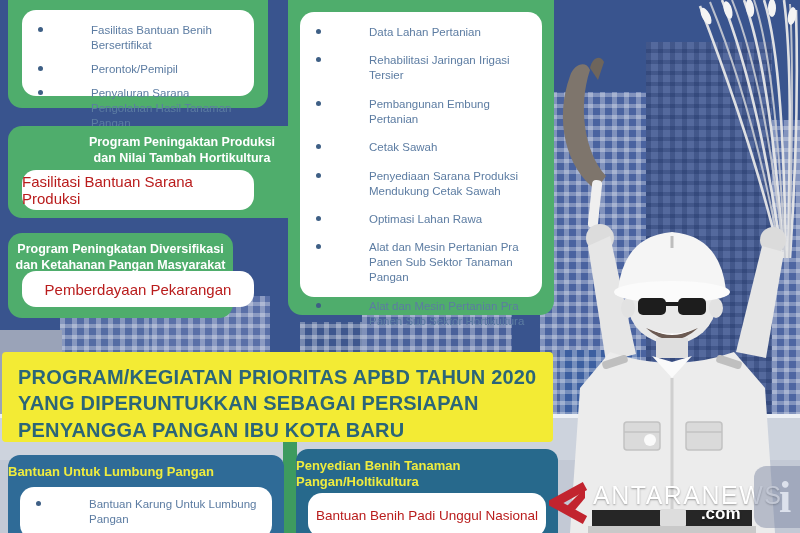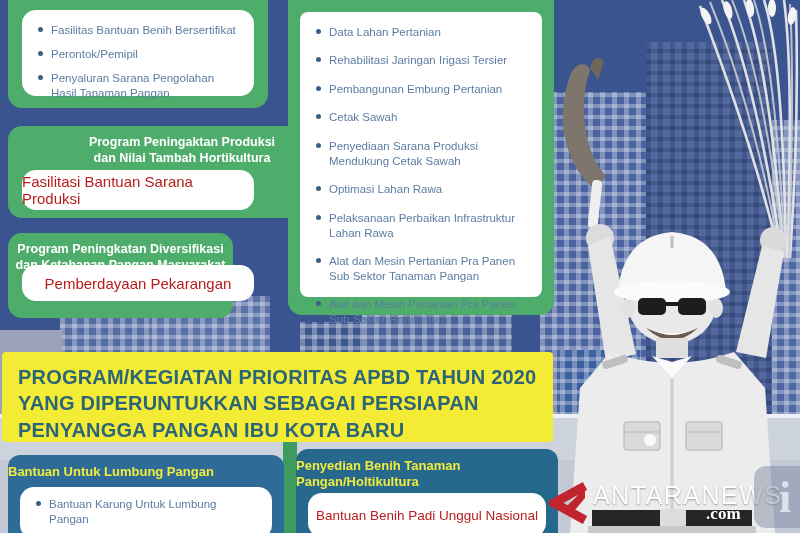--- a/index.html
+++ b/index.html
@@ -21,21 +21,21 @@
 
   
   .gpanel{position:absolute;background:#4FAD6C;border-radius:14px;}
   .gpanel .ptitle{color:#fff;font-weight:bold;font-size:12.5px;line-height:1.28;
         text-align:center;white-space:pre-line;padding-top:8px;}
   .whitebox{position:absolute;background:#fff;border-radius:14px;}
   .centered-item{display:flex;align-items:center;justify-content:center;height:100%;
         color:#b91c1c;font-size:15px;}
   .bullet-list{padding:13px 14px 8px 16px;display:flex;flex-direction:column;}
   .bullet-row{display:flex;align-items:flex-start;color:#5C7CA2;font-size:11.5px;
-        line-height:1.3;margin-bottom:9px;}
+        line-height:1.3;margin-bottom:9px;gap:40px;}
   .bullet-row .dot{width:5px;height:5px;border-radius:50%;background:#3E5F85;
         margin:4px 8px 0 0;flex:0 0 auto;}
   .list-loose .bullet-row{margin-bottom:13.5px;}
 
   
   .banner{position:absolute;left:2px;top:352px;width:551px;height:90px;background:#F3EB34;
         border-radius:4px;box-sizing:border-box;padding:12px 14px 0 16px;}
   .banner-text{color:#2B6578;font-weight:800;font-size:20px;line-height:1.32;
         letter-spacing:.2px;white-space:pre-line;}
 
@@ -44,21 +44,21 @@
   .bbox .btitle{color:#EFEC3E;font-weight:bold;font-size:13px;
         padding-top:9px;line-height:1.25;white-space:pre-line;}
 
   
   .brandwrap{position:absolute;left:549px;top:474px;display:flex;align-items:flex-end;}
   .brand-arrow{margin-top:8px;}
   .brand-col{margin-left:6px;}
   .brand-name{color:#fff;font-size:25px;letter-spacing:1.5px;font-weight:500;
         text-shadow:0 1px 2px rgba(0,0,0,.35);}
   .brand-com{color:#fff;font-size:17px;font-weight:bold;text-align:right;
-        padding-right:42px;margin-top:-6px;text-shadow:0 1px 2px rgba(0,0,0,.35);font-family:Liberation Serif, serif;}
+        padding-right:42px;margin-top:-6px;text-shadow:0 1px 2px rgba(0,0,0,.35);}
   .watermark{position:absolute;right:-16px;top:466px;width:62px;height:62px;
         background:rgba(120,130,160,.45);border-radius:12px;color:rgba(230,235,245,.85);
         font-weight:bold;font-size:44px;display:flex;align-items:center;justify-content:center;
         font-family:"Liberation Serif",serif;}
 </style>
 </head>
 <body>
 
 <div class="building win-light" style="left:60px;top:316px;width:92px;height:100px;background-color:#546CA4;"></div>
 <div class="building" style="left:0;top:330px;width:62px;height:86px;background-color:#9AA3B8;"></div>
@@ -167,28 +167,28 @@
   <div class="ptitle">Program Peningaktan Produksi
 dan Nilai Tambah Hortikultura</div>
   <div class="whitebox" style="left:14px;top:44px;width:232px;height:40px;">
     <div class="centered-item">Fasilitasi Bantuan Sarana Produksi</div>
   </div>
 </div>
 
 <div class="gpanel" style="left:8px;top:233px;width:225px;height:85px;">
   <div class="ptitle">Program Peningkatan Diversifikasi
 dan Ketahanan Pangan Masyarakat</div>
-  <div class="whitebox" style="left:14px;top:32px;width:232px;height:36px;">
+  <div class="whitebox" style="left:14px;top:38px;width:232px;height:36px;">
     <div class="centered-item">Pemberdayaan Pekarangan</div>
   </div>
 </div>
 
 <div class="gpanel" style="left:288px;top:-16px;width:266px;height:331px;">
   <div class="ptitle" style="padding-top:4px;">Sarana dan Prasarana Pertanian</div>
-  <div class="whitebox" style="left:12px;top:28px;width:242px;height:285px;border-radius:8px;">
+  <div class="whitebox" style="left:12px;top:28px;width:242px;height:285px;">
     <div class="bullet-list list-loose">
         <div class="bullet-row">
           <span class="dot"></span>
           <span class="bullet-text">Data Lahan Pertanian</span>
         </div>
         <div class="bullet-row">
           <span class="dot"></span>
           <span class="bullet-text">Rehabilitasi Jaringan Irigasi Tersier</span>
         </div>
         <div class="bullet-row">
@@ -199,24 +199,20 @@
           <span class="dot"></span>
           <span class="bullet-text">Cetak Sawah</span>
         </div>
         <div class="bullet-row">
           <span class="dot"></span>
           <span class="bullet-text">Penyediaan Sarana Produksi Mendukung Cetak Sawah</span>
         </div>
         <div class="bullet-row">
           <span class="dot"></span>
           <span class="bullet-text">Optimasi Lahan Rawa</span>
-        </div>
-        <div class="bullet-row">
-          <span class="dot"></span>
-          <span class="bullet-text">Pelaksanaan Perbaikan Infrastruktur Lahan Rawa</span>
         </div>
         <div class="bullet-row">
           <span class="dot"></span>
           <span class="bullet-text">Alat dan Mesin Pertanian Pra Panen Sub Sektor Tanaman Pangan</span>
         </div>
         <div class="bullet-row">
           <span class="dot"></span>
           <span class="bullet-text">Alat dan Mesin Pertanian Pra Panen Sub Sektor Hortikultura</span>
         </div>
       </div>

